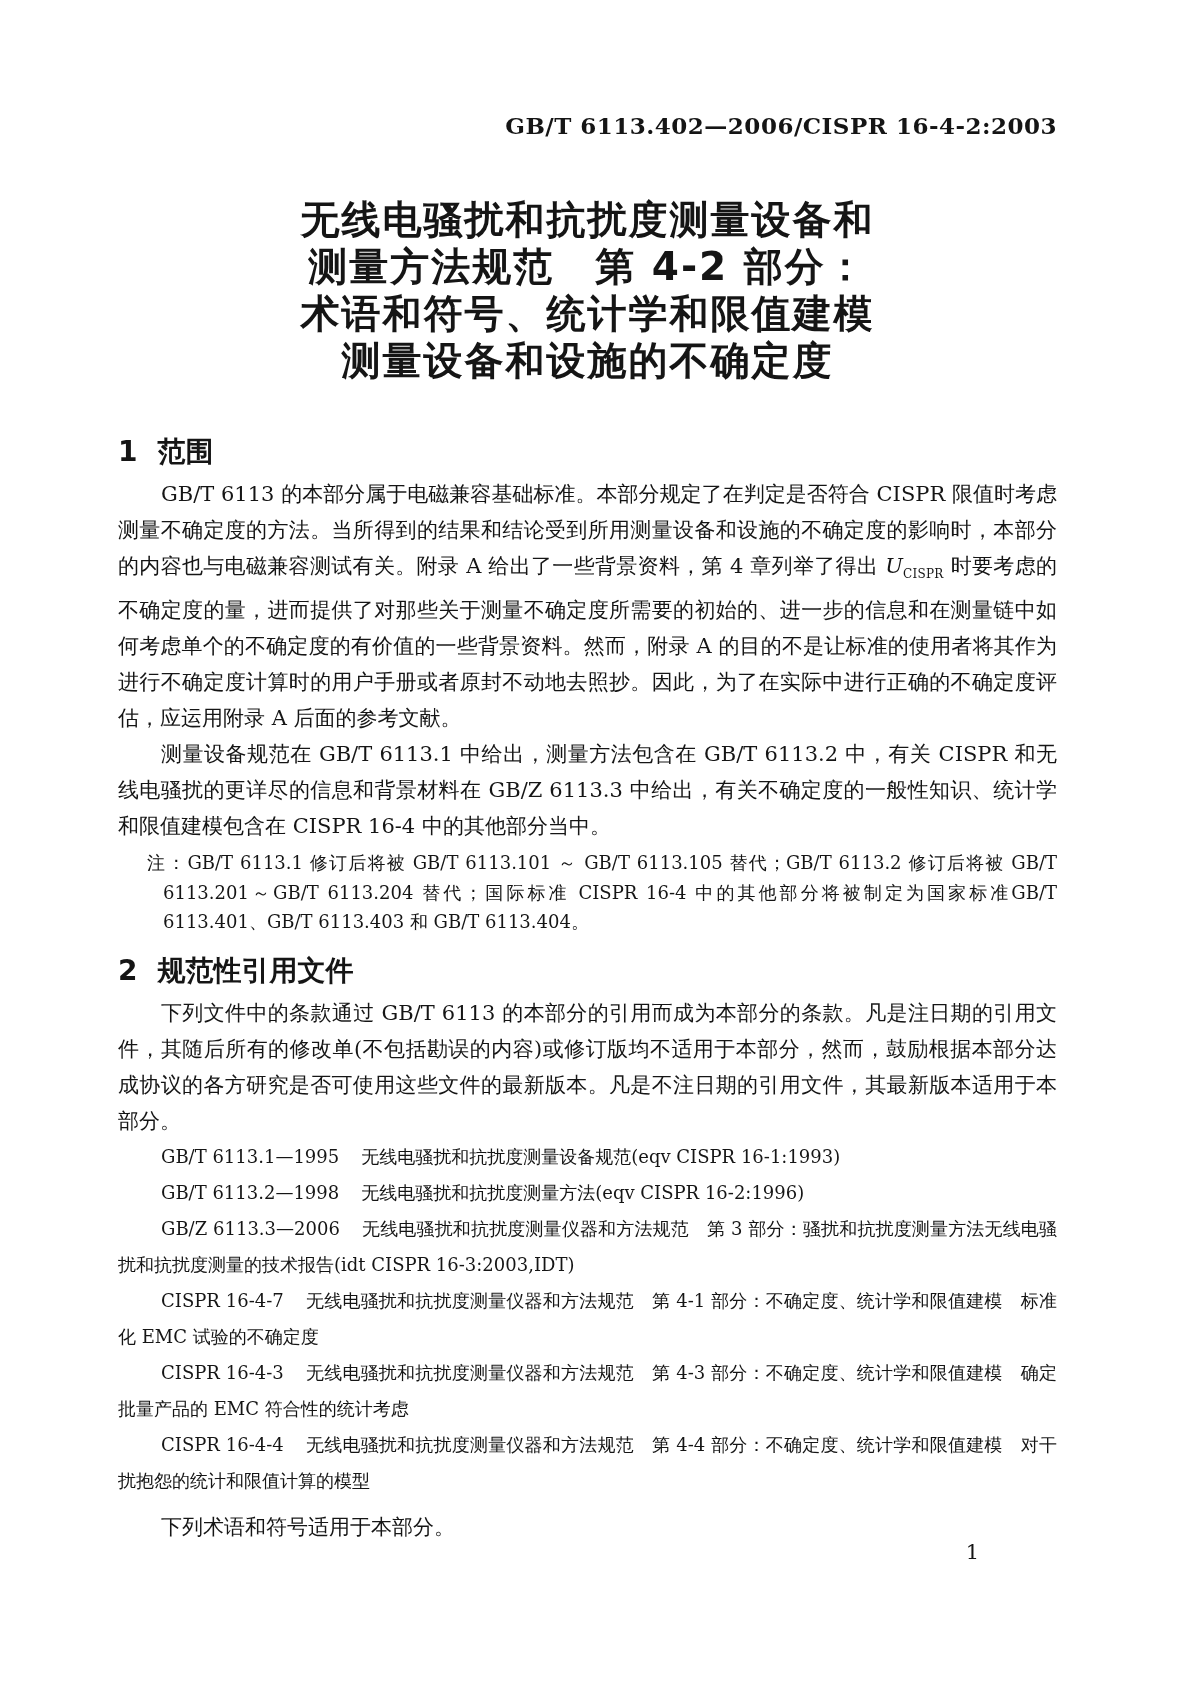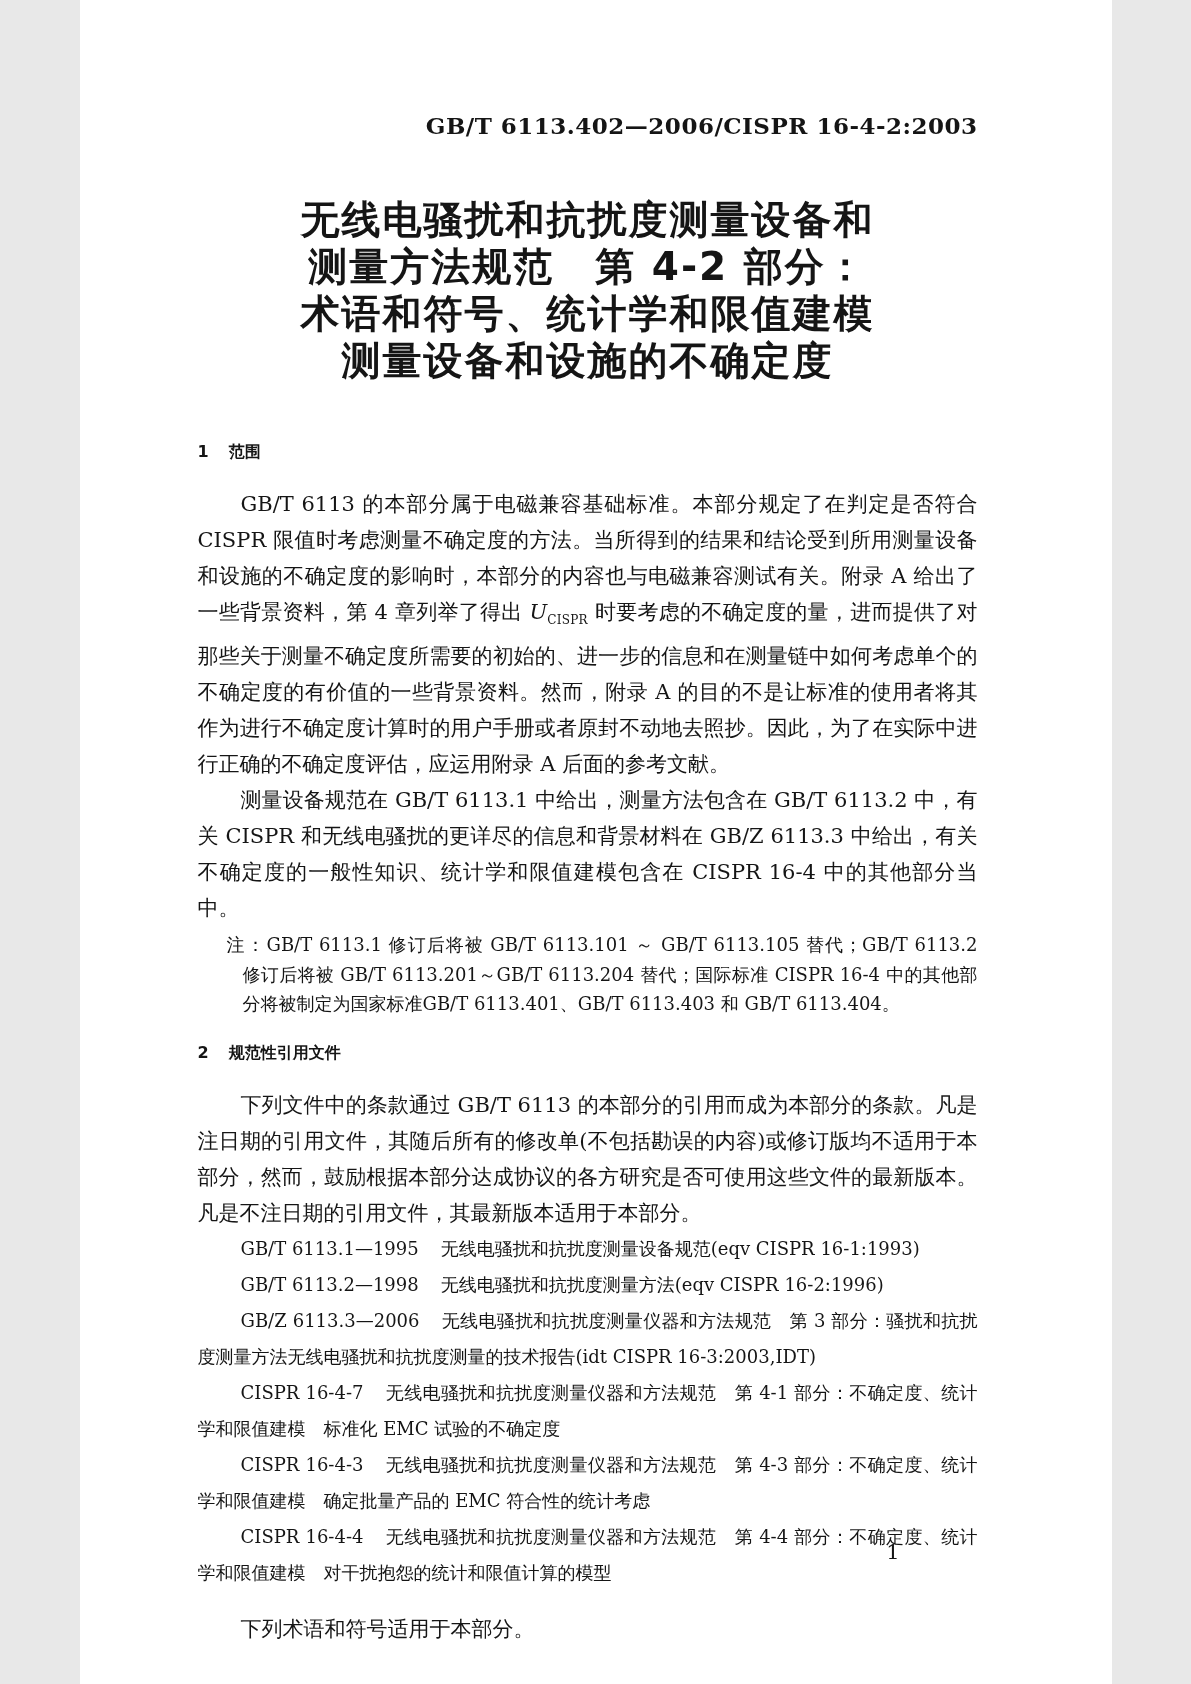--- a/index.html
+++ b/index.html
@@ -1,18 +1,18 @@
 <!DOCTYPE html>
 <html lang="zh"><head>
 <meta charset="utf-8">
 <style>
   html, body { margin: 0; padding: 0; background: #e8e8e8; }
   .page {
     position: relative;
-    width: 1032px;
+    width: 1191px;
     height: 1684px;
     margin: 0 auto;
     background: #ffffff;
     color: #151515;
     overflow: hidden;
     font-family: "DejaVu Serif", "Liberation Serif", serif;
   }
   .content { padding: 0 134px 0 118px; }
 
   
@@ -34,31 +34,31 @@
     font-weight: 700;
     font-size: 39px;
     line-height: 47px;
     letter-spacing: 2px;
   }
 
   
   .sec-h {
     font-family: "DejaVu Sans", "Liberation Sans", sans-serif;
     font-weight: 700;
-    font-size: 16px;
+    font-size: 28px;
     line-height: 28px;
     margin: 20px 0 0 0;
   }
   .sec-h.first { margin-top: 54px; }
   .sec-num { display: inline-block; margin-right: 20px; }
 
   
   p { margin: 0; }
   .body-p {
-    margin-top: 20px;
+    margin-top: 10px;
     font-size: 21px;
     line-height: 36px;
     text-align: justify;
     text-indent: 43px;
   }
   .body-p.follow { margin-top: 0; }
 
   .u-var {
     font-family: "DejaVu Serif", "Liberation Serif", serif;
     font-style: italic;

